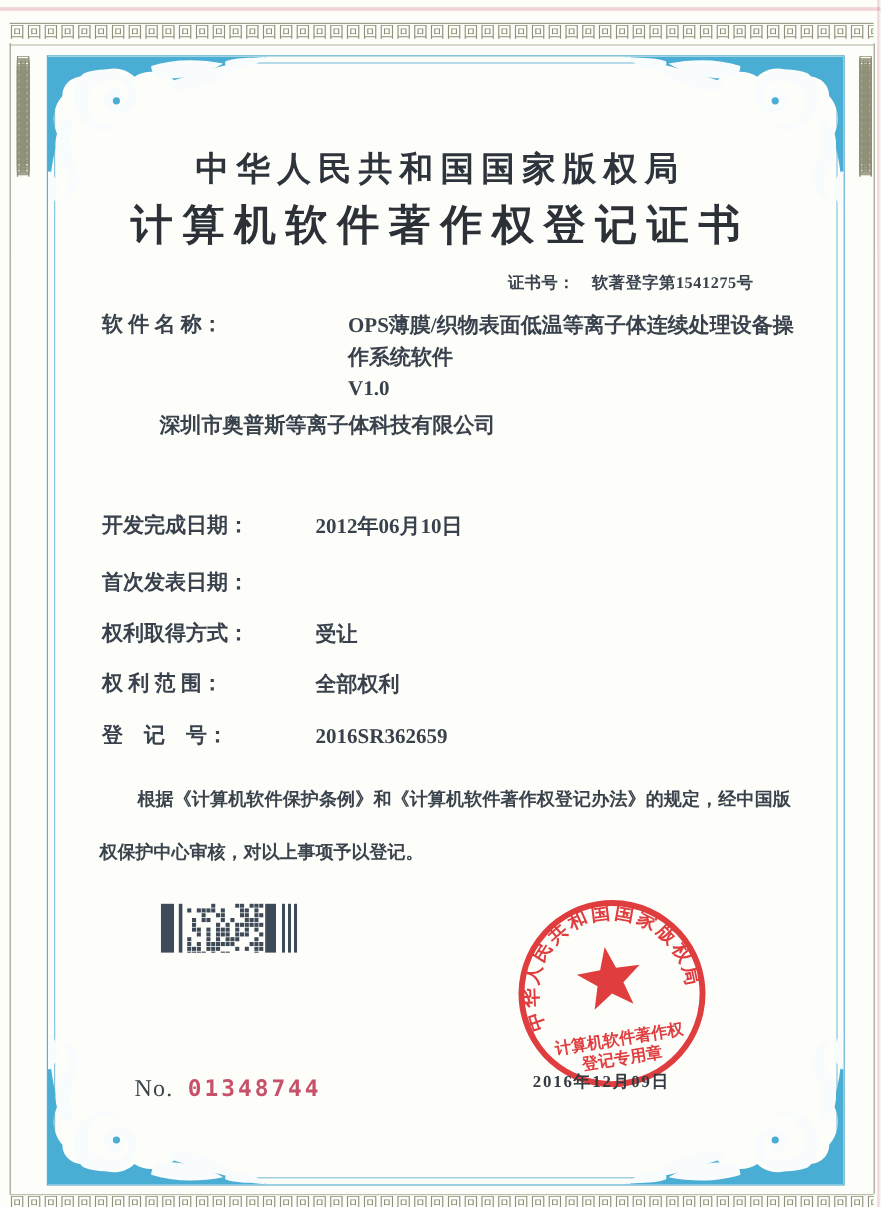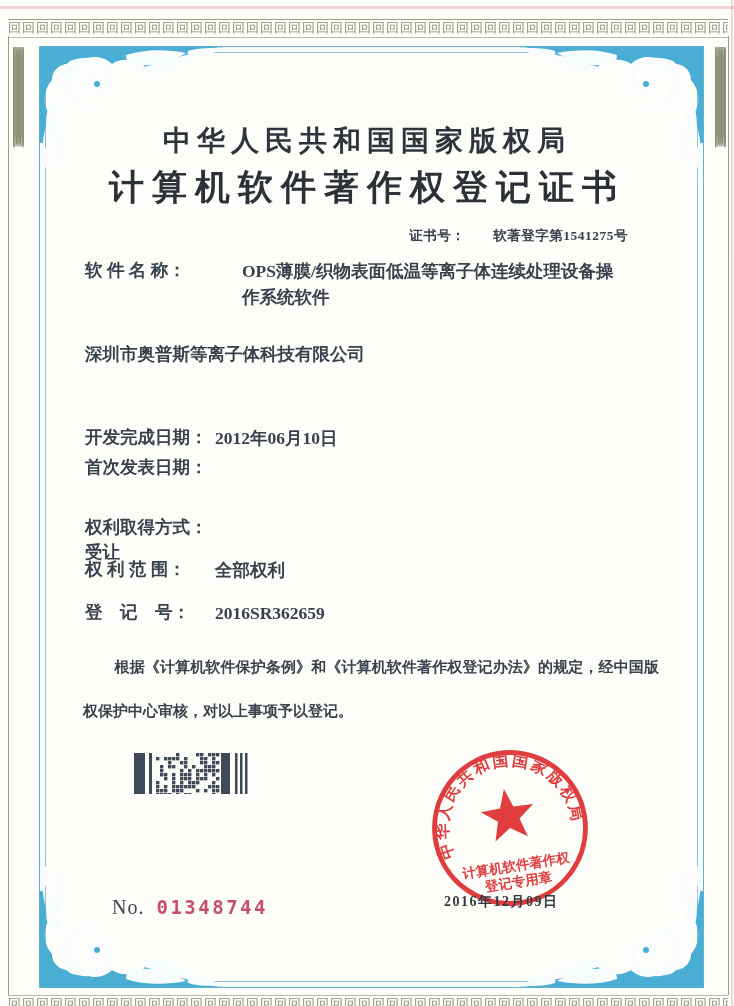--- a/index.html
+++ b/index.html
@@ -38,31 +38,31 @@
   .c-bl { left:40px;  bottom:19px; transform:scaleY(-1); }
   .c-br { right:31px; bottom:19px; transform:scale(-1,-1); }
 
   
   .authority { position:absolute; top:122px; left:0; right:0; text-align:center;
     font-size:28px; font-weight:bold; letter-spacing:6px; color:#2e343b; }
   .cert-title { position:absolute; top:164px; left:0; right:0; text-align:center;
     font-size:35px; font-weight:bold; letter-spacing:8px; color:#2b3136; }
   .certno { position:absolute; top:227px; right:106px; font-size:13.5px;
     font-weight:bold; color:#39424c; letter-spacing:.5px; }
-  .certno .lab { margin-right:28px; }
+  .certno .lab { margin-right:14px; }
 
   .row { position:absolute; left:85px; display:flex; align-items:flex-start;
     color:#39424c; font-weight:bold; font-size:17.5px; }
   .row .lab { width:130px; flex:none; }
-  .row .val { line-height:26px; }
+  .row .val { line-height:26px;margin-left:48px; }
   .r-name  { top:258px;gap:27px; }
   .r-owner { top:341px; }
   .r-dev   { top:425px; }
-  .r-pub   { top:455px; }
-  .r-acq   { top:515px;flex-direction:column; }
+  .r-pub   { top:473px; }
+  .r-acq   { top:515px; }
   .r-scope { top:557px; }
   .r-reg   { top:600px; }
   .val-line { display:block; }
 
   .statement { position:absolute; left:83px; top:645px; width:576px;
     font-size:15px; font-weight:bold; color:#3a434c; line-height:44px;
     text-indent:2.1em; text-align:justify; }
 
   .barcode { position:absolute; left:134px; top:753px; width:120px; height:41px; }
 
@@ -124,20 +124,21 @@
   <div class="cert-title">计算机软件著作权登记证书</div>
   <div class="certno">
     <span class="lab">证书号：</span><span>软著登字第1541275号</span>
   </div>
 
   <div class="row r-name">
     <span class="lab">软 件 名 称：</span>
     <span class="val">
       <span class="val-line">OPS薄膜/织物表面低温等离子体连续处理设备操</span>
       <span class="val-line">作系统软件</span>
+      <span class="val-line">V1.0</span>
     </span>
   </div>
 
   <div class="row r-owner">
     <span class="val">深圳市奥普斯等离子体科技有限公司</span>
   </div>
 
   <div class="row r-dev">
     <span class="lab">开发完成日期：</span>
     <span class="val">2012年06月10日</span>

